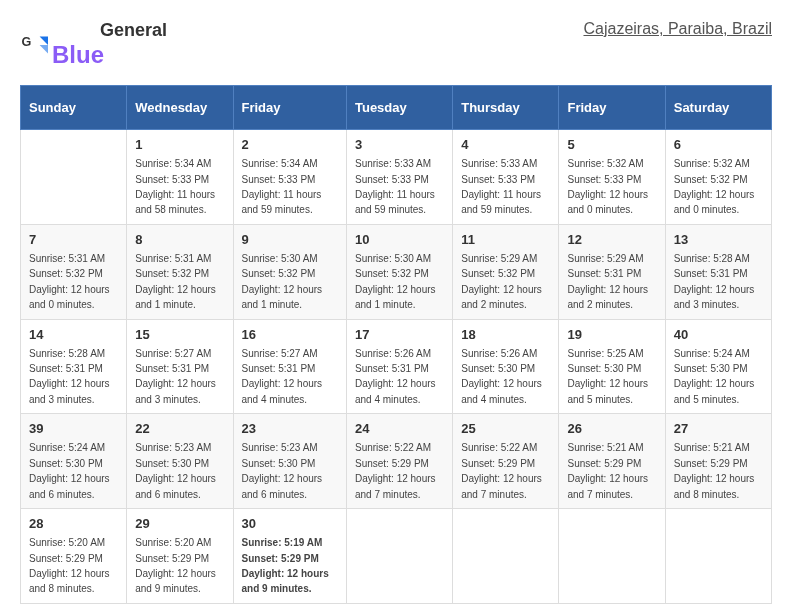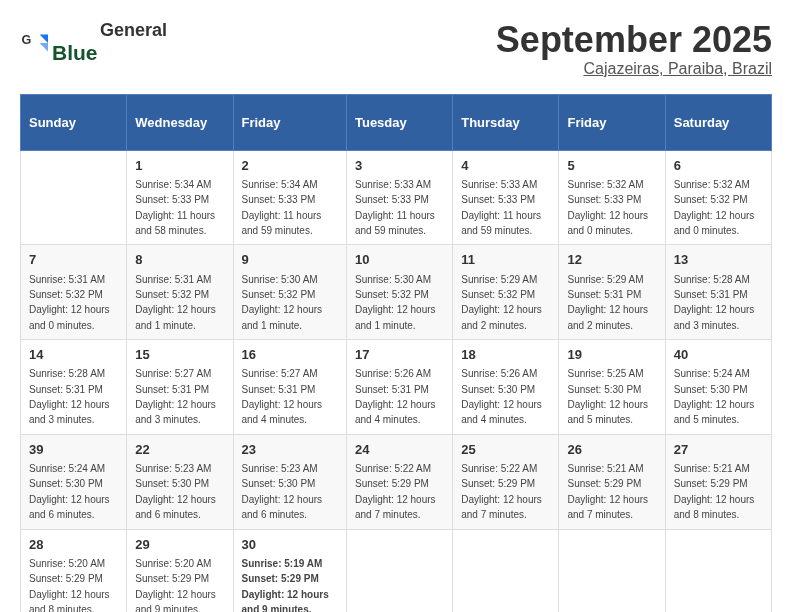--- a/index.html
+++ b/index.html
@@ -21,23 +21,23 @@
       align-items: center;
       gap: 4px;
     }
     .logo-text-general {
       font-size: 18px;
       font-weight: bold;
       color: #333;
       margin-left: 48px;
     }
     .logo-text-blue {
-      font-size: 21px;
-      font-weight: bold;
-      color: #14532d;
+      font-size: 24px;
+      font-weight: bold;
+      color: #8b5cf6;
     }
     .logo-icon {
       width: 28px;
       height: 28px;
     }
     .title-area {
       text-align: right;
     }
     .month-title {
       font-size: 36px;
@@ -53,21 +53,21 @@
     table {
       width: 100%;
       border-collapse: collapse;
       font-size: 11px;
     }
     thead tr {
       background-color: #3060a0;
       color: #fff;
     }
     thead th {
-      padding: 20px 8px;
+      padding: 14px 8px;
       text-align: left;
       font-size: 13px;
       font-weight: 600;
       border: 1px solid #5080c0;
     }
     tbody tr {
       border-bottom: 1px solid #ccc;
     }
     tbody td {
       padding: 6px 8px;
@@ -106,21 +106,20 @@
       <text x="2" y="22" font-size="18" font-weight="bold" fill="#333">G</text>
       <polygon points="28,8 40,8 40,20" fill="#1a73e8"></polygon>
       <polygon points="28,20 40,20 40,32" fill="#1a73e8" opacity="0.6"></polygon>
     </svg>
     <div>
       <span class="logo-text-general">General</span><br>
       <span class="logo-text-blue">Blue</span>
     </div>
   </div>
   <div class="title-area">
-    <div class="month-title">September 2025</div>
     <div class="location-title">Cajazeiras, Paraiba, Brazil</div>
   </div>
 </div>
 
 <table>
   <thead>
     <tr>
     <th>Sunday</th>
         <th>Wednesday</th>
         <th>Friday</th>

